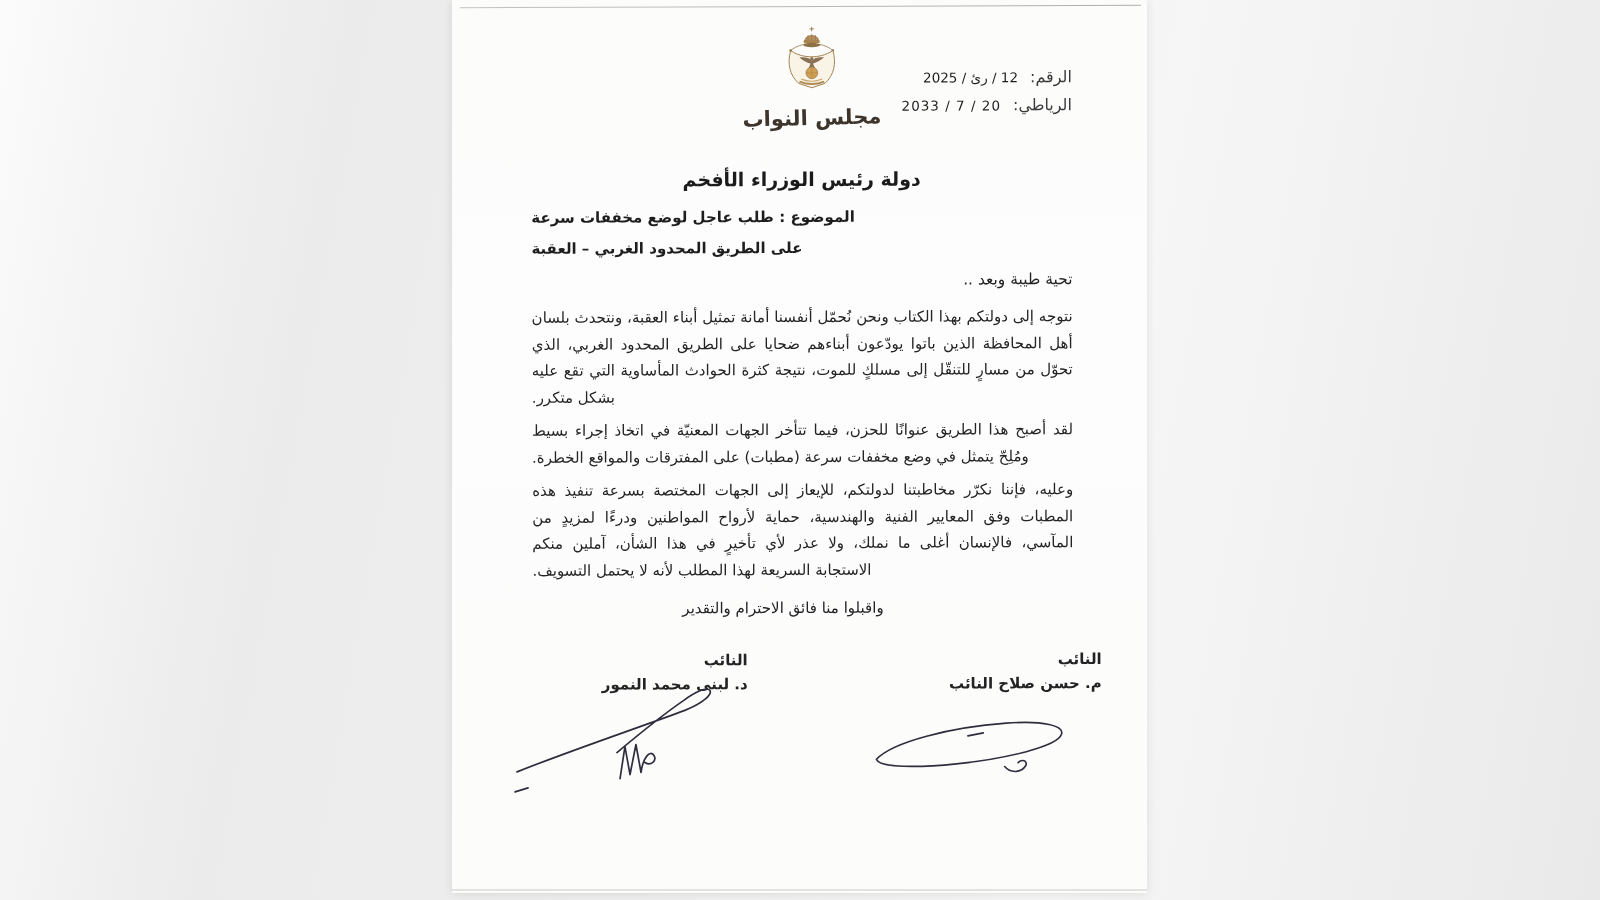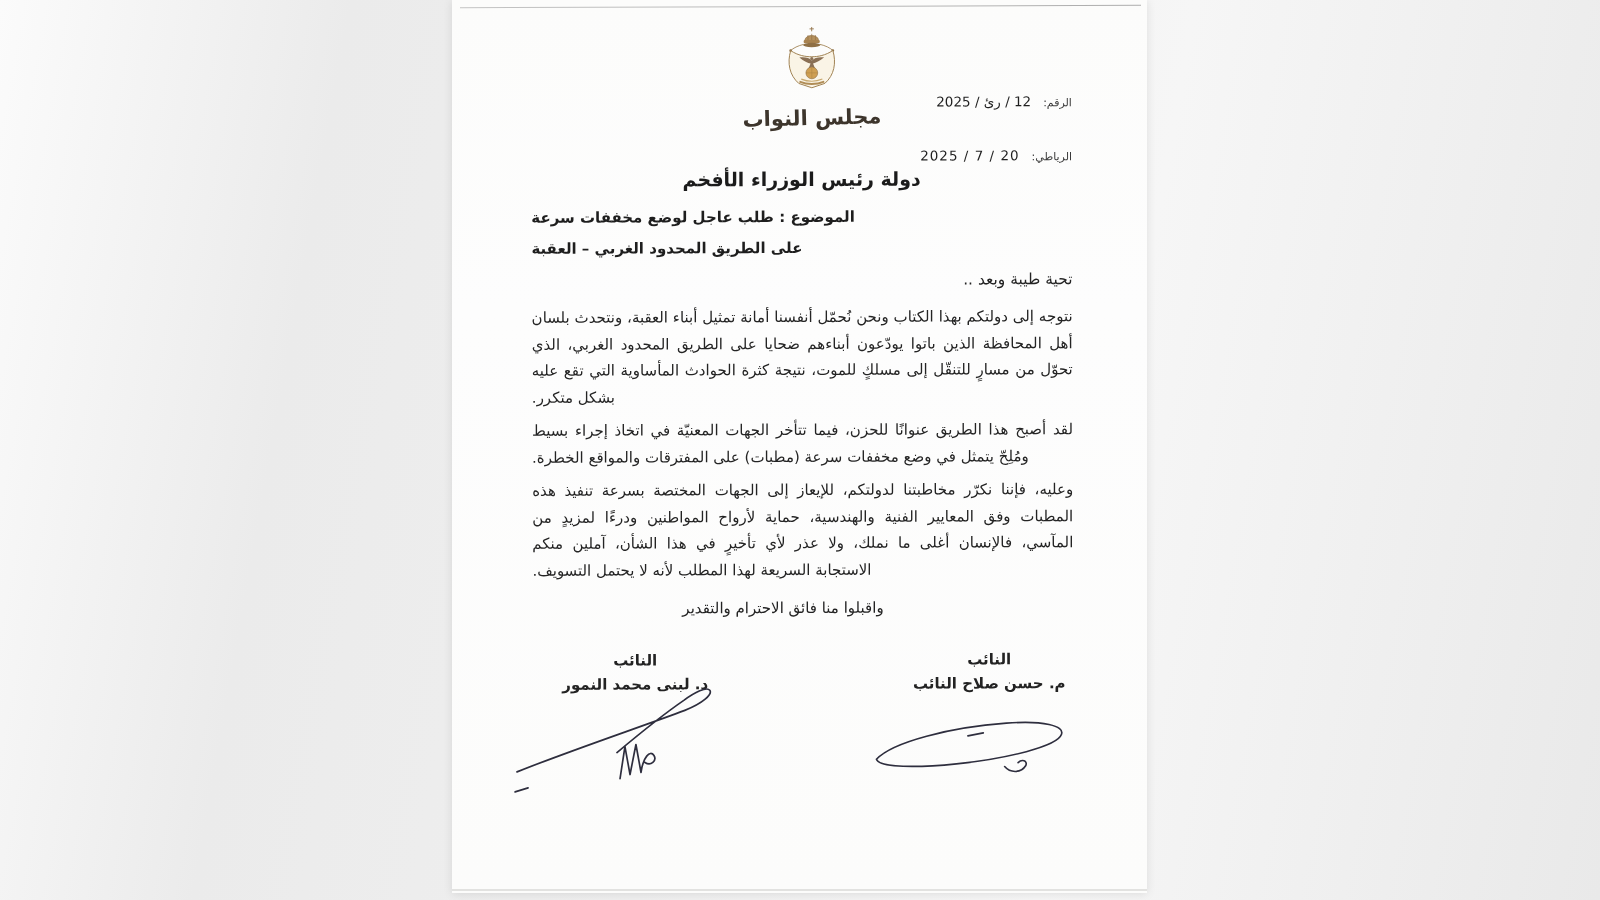--- a/index.html
+++ b/index.html
@@ -37,41 +37,41 @@
     text-align:center; width:170px;
   }
   .crest svg { width:62px; height:78px; display:block; margin:0 auto; }
   .calligraphy {
     font-size:21px; font-weight:bold; color:#3d352c;
     margin-top:2px; letter-spacing:1px; line-height:28px;
     transform:rotate(-1.2deg);
   }
   .refs { position:absolute; top:64px; right:0; }
   .ref-row { display:flex; gap:12px; line-height:28px; align-items:baseline; }
-  .ref-label { font-size:11px; color:#3a3a3a; }
-  .ref-value { font-size:13.5px; letter-spacing:1px; color:#1f1f1f;margin-top:24px; }
+  .ref-label { font-size:16px; color:#3a3a3a; }
+  .ref-value { font-size:13.5px; letter-spacing:1px; color:#1f1f1f; }
   
   .addressee {
     margin-top:16px; text-align:center;
     font-size:19px; font-weight:bold; letter-spacing:.3px; color:#1b1b1b;
   }
   .subject {
     margin-top:12px; text-align:left;
     font-weight:bold; font-size:15px; line-height:31px; color:#1e1e1e;
   }
   .greeting { margin-top:4px; font-size:15.5px; line-height:24px; }
   .bodytext { margin-top:12px; }
   .bodytext p {
     margin:0 0 7px; font-size:15px; line-height:26.5px;
     text-align:justify; text-align-last:left; color:#242424;
   }
   .closing { margin-top:16px; text-align:center; position:relative; right:20px; font-size:15px; }
   
   .sigs { margin-top:34px; display:flex; justify-content:space-between; }
-  .sig { width:225px; text-align:center; position:relative; font-weight:bold; }
+  .sig { width:225px; position:relative; font-weight:bold; }
   .sig-title { font-size:15px; }
   .sig-name { font-size:15px; margin-top:6px; white-space:nowrap; }
   .sig-hassan .sig-title, .sig-hassan .sig-name { position:relative; left:28px; }
   .sig-lubna  .sig-title, .sig-lubna  .sig-name { position:relative; left:-10px; }
   .scribble { fill:none; stroke:#2e2e3e; stroke-width:1.7; stroke-linecap:round; stroke-linejoin:round; }
   .sig-hassan svg { display:block; width:212px; height:62px; margin:22px 0 0 10px; }
   .sig-lubna svg {
     position:absolute; top:26px; left:-26px; width:225px; height:130px;
     pointer-events:none;
   }
@@ -114,21 +114,21 @@
         <div class="calligraphy">مجلس النواب</div>
       </div>
 
       <div class="refs">
         <div class="ref-row">
           <span class="ref-label">الرقم:</span>
           <span class="ref-value">12 ‏/ رئ ‏/ 2025</span>
         </div>
         <div class="ref-row">
           <span class="ref-label">الرياطي:</span>
-          <span class="ref-value">20 ‏/ 7 ‏/ 2025</span>
+          <span class="ref-value">20 ‏/ 7 ‏/ 2033</span>
         </div>
       </div>
     </div>
 
     <div class="addressee">دولة رئيس الوزراء الأفخم</div>
 
     <div class="subject">
       <div>الموضوع : طلب عاجل لوضع مخففات سرعة</div>
       <div>على الطريق المحدود الغربي – العقبة</div>
     </div>

